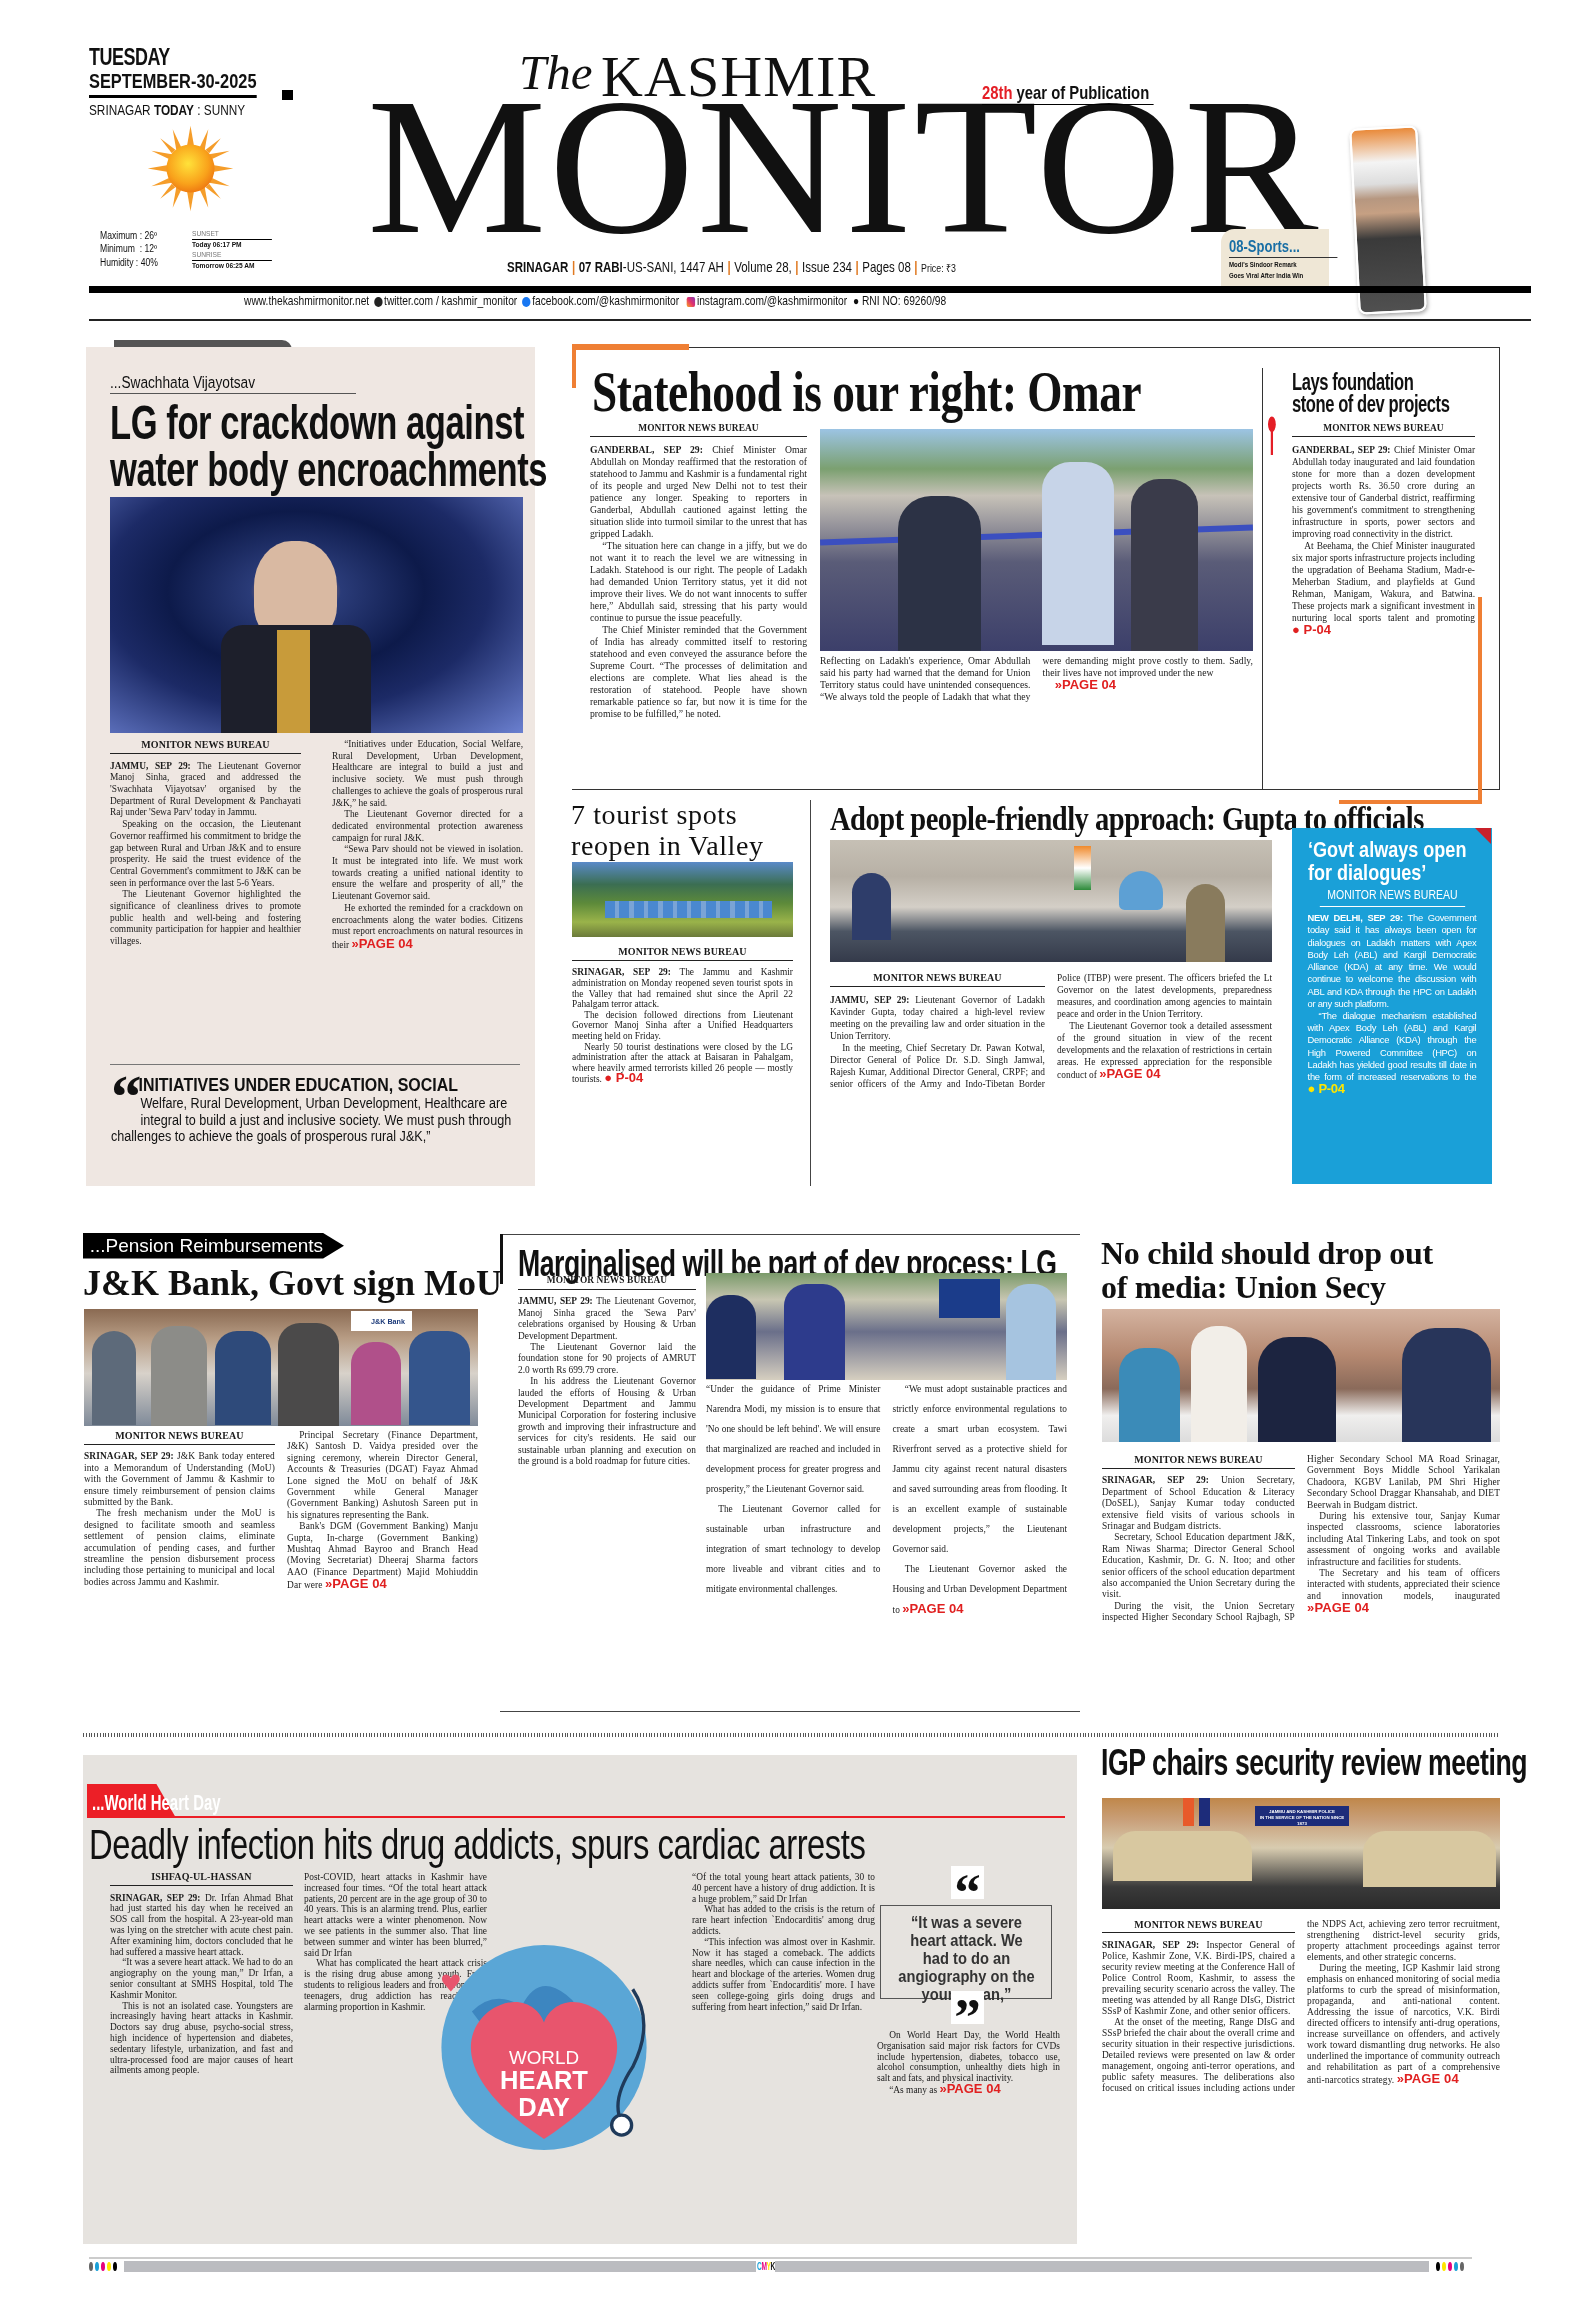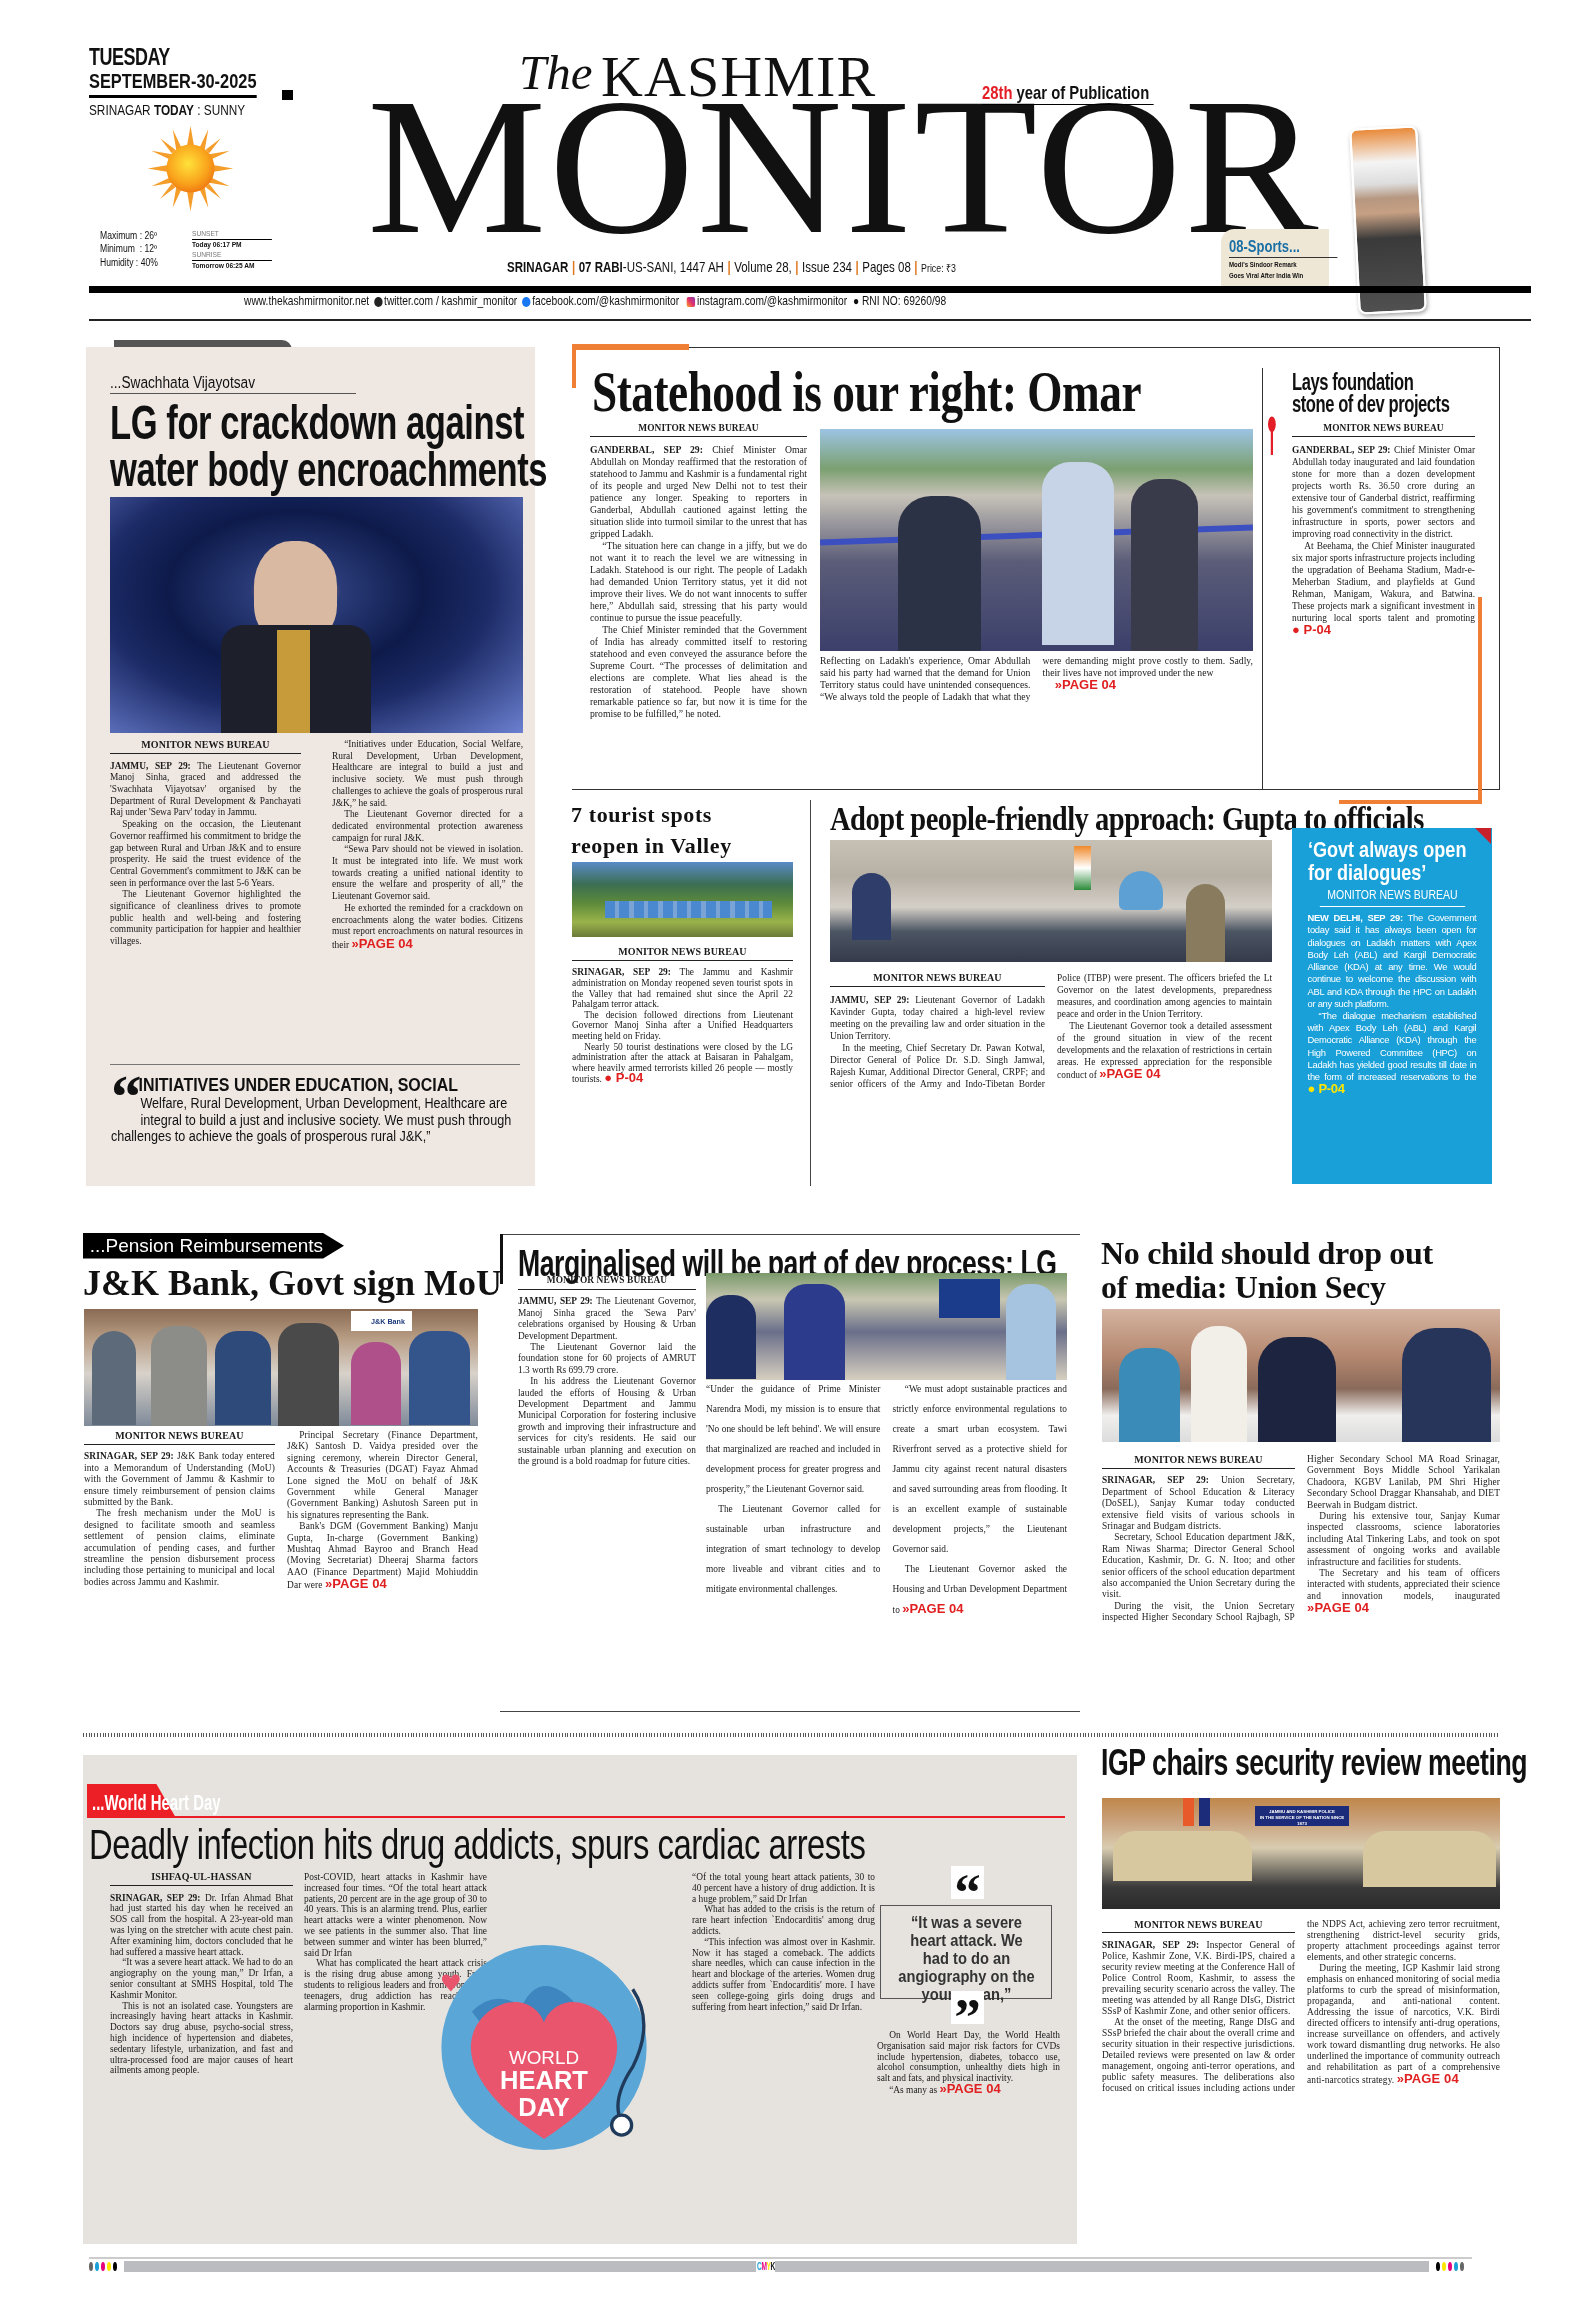--- a/index.html
+++ b/index.html
@@ -212,21 +212,21 @@
   </div>
 </div>
 <div class="abs body-text" style="left:1292px;top:422px;width:183px;font-size:9.4px;line-height:12px">
   <div class="byline" style="font-size:9.4px">MONITOR NEWS BUREAU</div>
   <p class="first"><span class="dl">GANDERBAL, SEP 29:</span> <span>Chief Minister Omar Abdullah today inaugurated and laid foundation stone for more than a dozen development projects worth Rs. 36.50 crore during an extensive tour of Ganderbal district, reaffirming his government's commitment to strengthening infrastructure in sports, power sectors and improving road connectivity in the district.</span></p>
   <p><span>At Beehama, the Chief Minister inaugurated six major sports infrastructure projects including the upgradation of Beehama Stadium, Madr-e-Meherban Stadium, and playfields at Gund Rehman, Manigam, Wakura, and Batwina. These projects mark a significant investment in nurturing local sports talent and promoting</span> <span class="pageref">● P-04</span></p>
 </div>
 <div class="abs orange-corner-r"></div>
 <div class="abs orange-corner-b"></div>
 
-<div class="abs serif" style="left:571px;top:799px;font-size:22px;font-weight:bold;line-height:31px;letter-spacing:0.6px">
+<div class="abs serif" style="left:571px;top:799px;font-size:28px;font-weight:normal;line-height:31px;letter-spacing:0.6px">
   <div>7 tourist spots</div>
   <div>reopen in Valley</div>
 </div>
 <div class="photo" style="left:572px;top:862px;width:221px;height:75px;background:linear-gradient(180deg,#5a8ac8 0%,#3b6e52 30%,#5d8a3a 55%,#9ab34a 80%,#6b7a3a 100%)">
   <div class="abs" style="left:33px;top:39px;width:167px;height:16.7px;background:repeating-linear-gradient(90deg,#4a88d0 0 10px,#7aa4d6 10px 14.4px)"></div>
 </div>
 <div class="abs body-text" style="left:572px;top:947px;width:221px;font-size:9.4px;line-height:10.6px">
   <div class="byline">MONITOR NEWS BUREAU</div>
   <p class="first"><span class="dl">SRINAGAR, SEP 29:</span> <span>The Jammu and Kashmir administration on Monday reopened seven tourist spots in the Valley that had remained shut since the April 22 Pahalgam terror attack.</span></p>
   <p>The decision followed directions from Lieutenant Governor Manoj Sinha after a Unified Headquarters meeting held on Friday.</p>
@@ -289,21 +289,21 @@
 <div class="abs hl-cond" style="left:518px;top:1244px;font-size:36px;line-height:39px;transform:scaleX(.74)">Marginalised will be part of dev process: LG</div>
 <div class="photo" style="left:706px;top:1273px;width:361px;height:107px;background:linear-gradient(180deg,#7a9a6a 0%,#c8c6b2 25%,#6a6f8a 55%,#d6cfc0 100%)">
   <div class="abs" style="left:78px;top:11px;width:61px;height:96px;background:#2d3b8c;border-radius:22px 22px 0 0"></div>
   <div class="abs" style="left:0;top:22px;width:50px;height:84px;background:#1e2e60;border-radius:22px 22px 0 0"></div>
   <div class="abs" style="left:233px;top:5.6px;width:61px;height:39px;background:#1b3c8a"></div>
   <div class="abs" style="left:300px;top:11px;width:50px;height:96px;background:#a6c4e0;border-radius:22px 22px 0 0"></div>
 </div>
 <div class="abs body-text" style="left:518px;top:1275px;width:178px;font-size:9.4px;line-height:11.4px">
   <div class="byline" style="font-size:9.4px">MONITOR NEWS BUREAU</div>
   <p class="first"><span class="dl">JAMMU, SEP 29:</span> <span>The Lieutenant Governor, Manoj Sinha graced the 'Sewa Parv' celebrations organised by Housing &amp; Urban Development Department.</span></p>
-  <p>The Lieutenant Governor laid the foundation stone for 60 projects of AMRUT 1.3 worth Rs 699.79 crore.</p>
+  <p>The Lieutenant Governor laid the foundation stone for 90 projects of AMRUT 2.0 worth Rs 699.79 crore.</p>
   <p>In his address the Lieutenant Governor lauded the efforts of Housing &amp; Urban Development Department and Jammu Municipal Corporation for fostering inclusive growth and improving their infrastructure and services for city's residents. He said our sustainable urban planning and execution on the ground is a bold roadmap for future cities.</p>
 </div>
 <div class="abs body-text" style="left:706px;top:1379px;width:361px;font-size:9.4px;line-height:20px">
   <div style="column-count:2;column-gap:12.2px;height:311px">
     <p class="first">“Under the guidance of Prime Minister Narendra Modi, my mission is to ensure that 'No one should be left behind'. We will ensure that marginalized are reached and included in development process for greater progress and prosperity,” the Lieutenant Governor said.</p>
     <p>The Lieutenant Governor called for sustainable urban infrastructure and integration of smart technology to develop more liveable and vibrant cities and to mitigate environmental challenges.</p>
     <p>“We must adopt sustainable practices and strictly enforce environmental regulations to create a smart urban ecosystem. Tawi Riverfront served as a protective shield for Jammu city against recent natural disasters and saved surrounding areas from flooding. It is an excellent example of sustainable development projects,” the Lieutenant Governor said.</p>
     <p><span>The Lieutenant Governor asked the Housing and Urban Development Department to</span> <span class="pageref">»PAGE 04</span></p>
   </div>
 </div>

